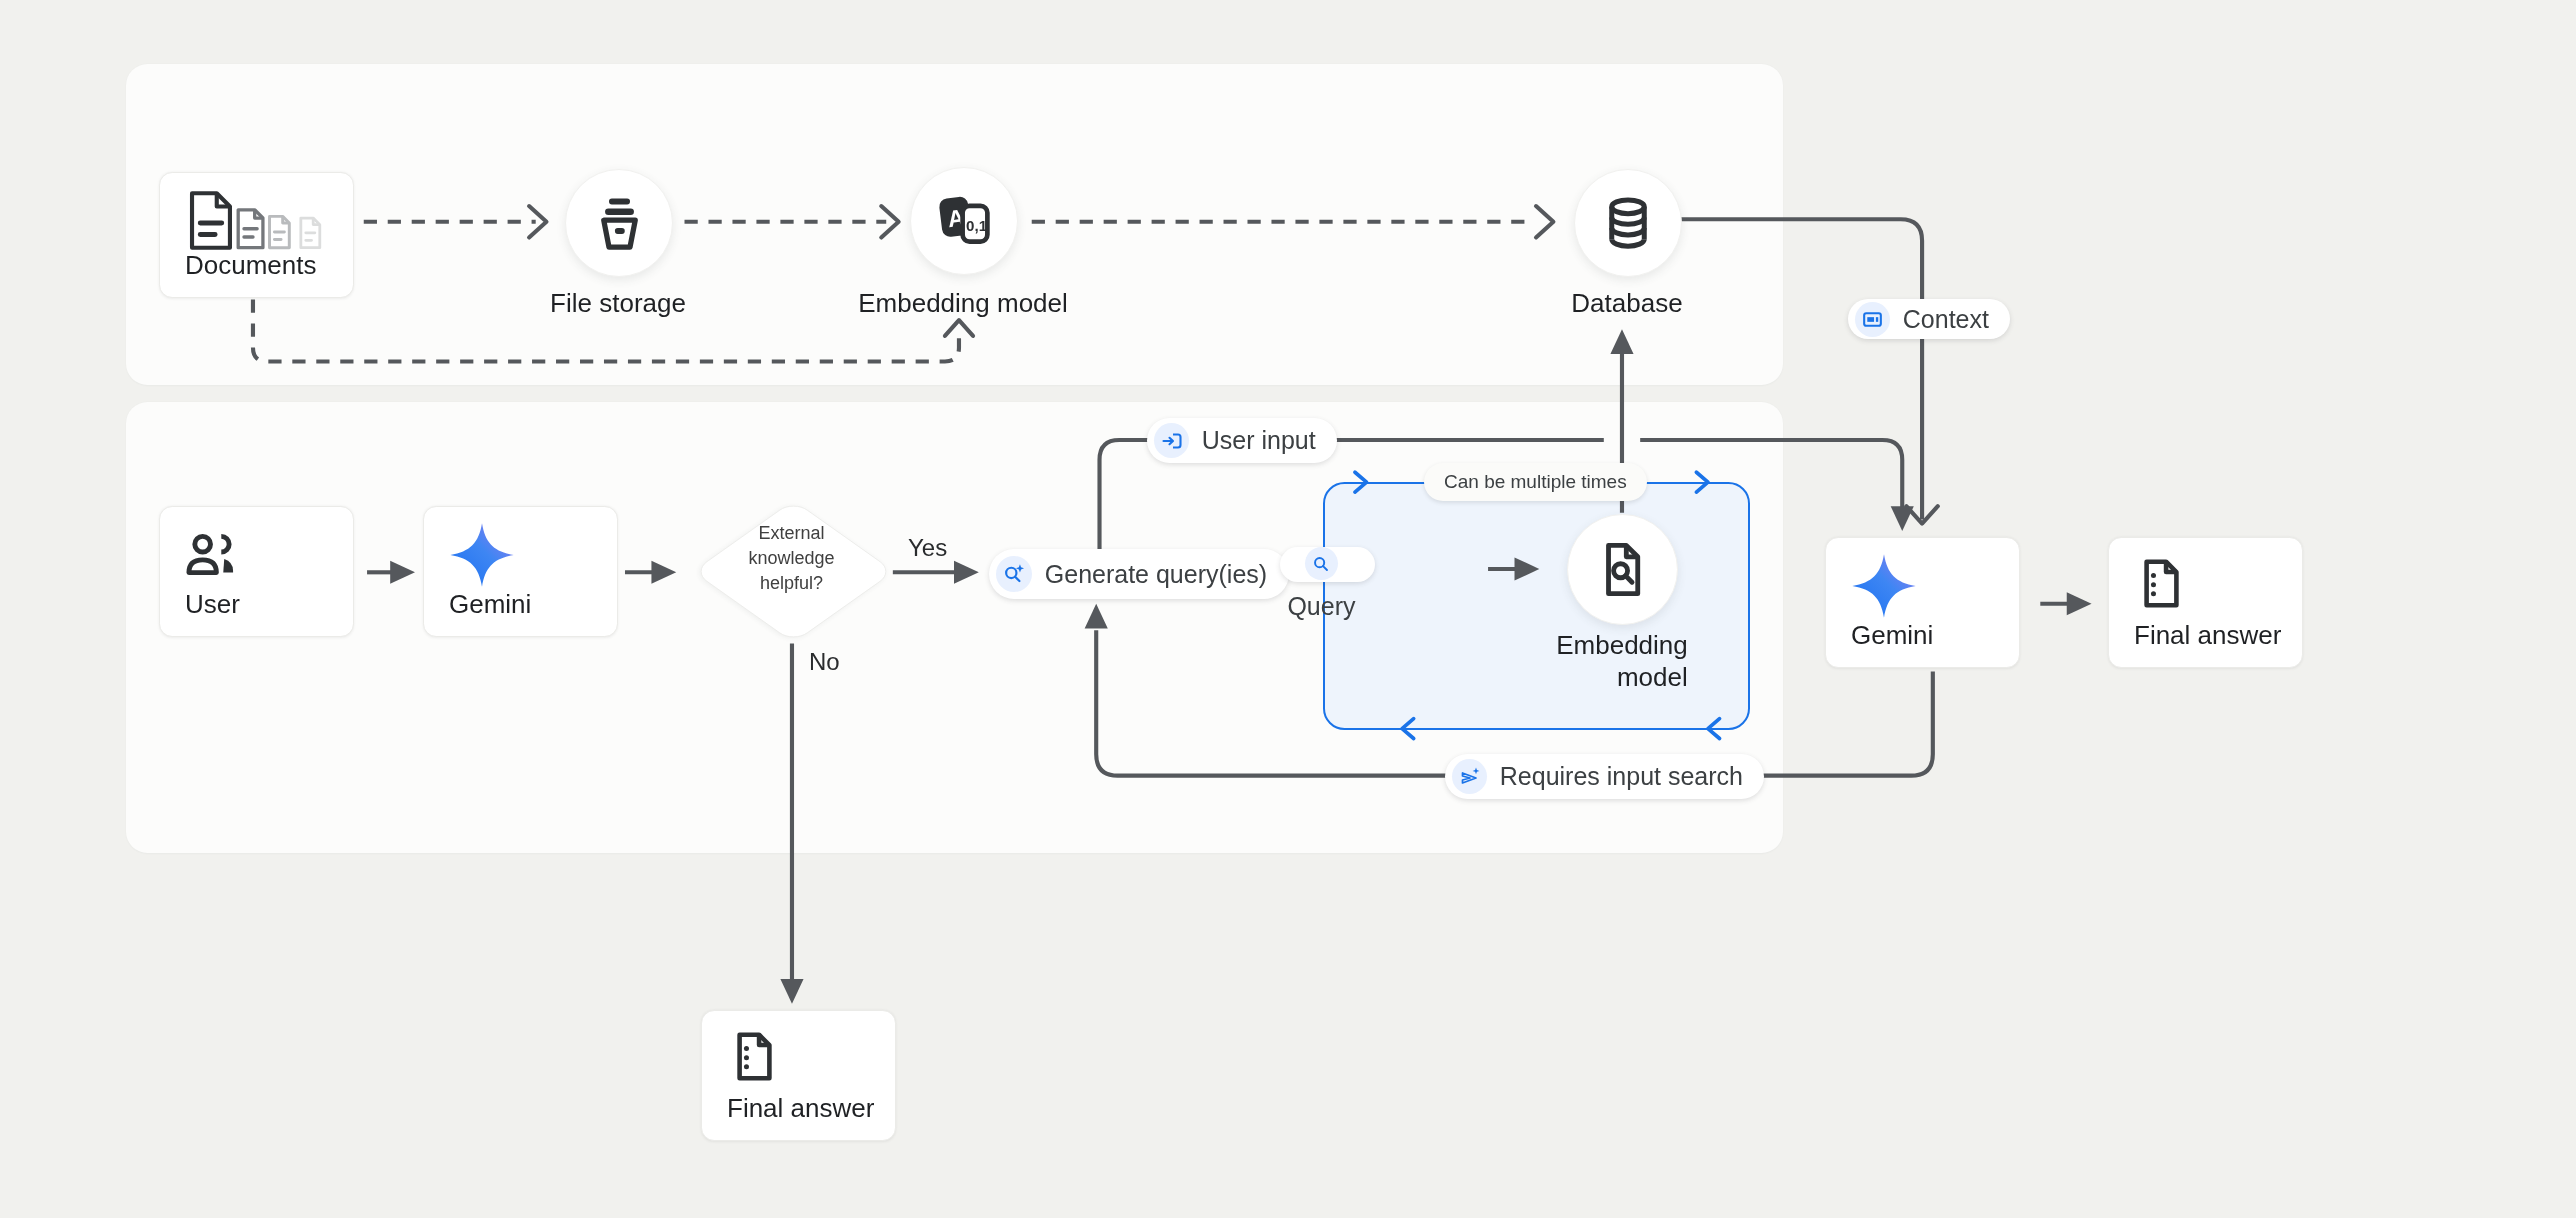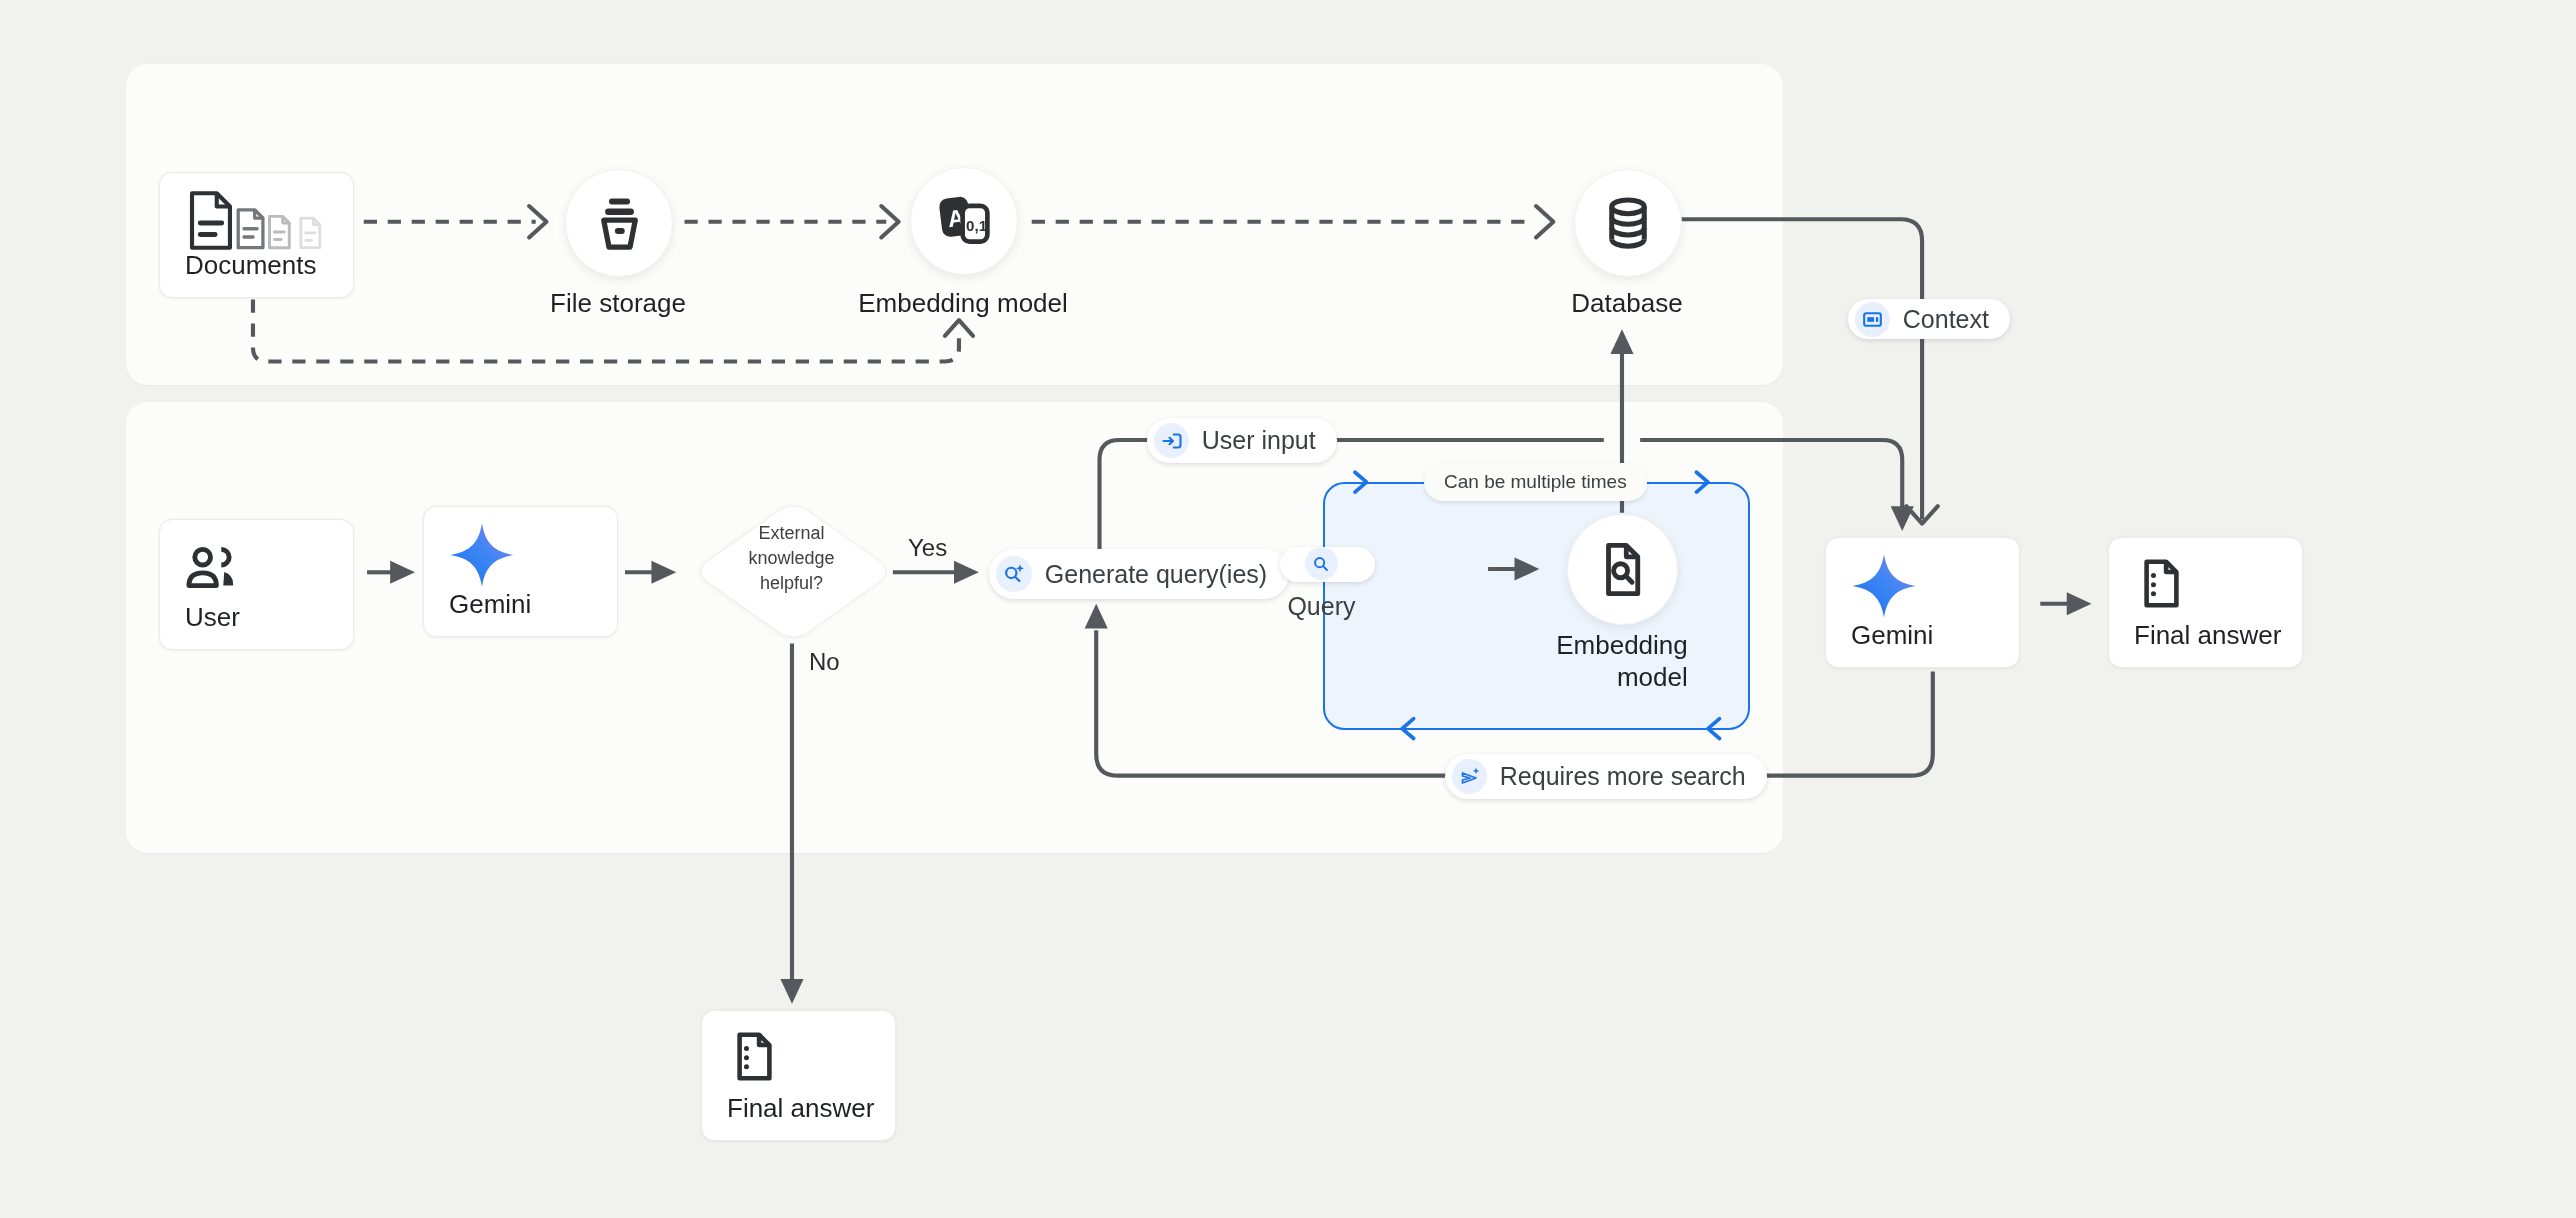--- a/index.html
+++ b/index.html
@@ -199,21 +199,21 @@
     <span class="ic" style="width:35px;height:35px;">
       <svg width="25" height="25" viewBox="0 0 48 48">
         <rect x="8" y="12" width="32" height="24" rx="4" fill="none" stroke="#1a73e8" stroke-width="4"></rect>
         <rect x="14" y="19.5" width="13" height="9" fill="#1a73e8"></rect>
         <rect x="30.5" y="19.5" width="4.5" height="9" fill="#1a73e8"></rect>
       </svg>
     </span>
     <span>Context</span>
   </div>
 
-  <div class="card" style="left:159px;top:506px;width:193px;height:129px;margin-top:13px;">
+  <div class="card" style="left:159px;top:506px;width:193px;height:129px;">
     <span class="icn" style="top:21.5px;">
       <svg width="51" height="48" viewBox="0 0 52 44">
         <path d="M37,5 a8,8 0 0 1 0,16" fill="none" stroke="#2e3134" stroke-width="5"></path>
         <path d="M40,28 q9,3 9,12 l0,2 h-10" fill="#2e3134"></path>
         <circle cx="18" cy="13" r="8" fill="#fff" stroke="#2e3134" stroke-width="5"></circle>
         <path d="M4,42 q0,-13 14,-13 q14,0 14,13 z" fill="none" stroke="#2e3134" stroke-width="5" stroke-linejoin="round"></path>
       </svg>
     </span>
     <span class="label">User</span>
   </div>
@@ -314,21 +314,21 @@
     <span class="label">Final answer</span>
   </div>
 
   <div class="pill" style="left:1445px;top:754px;height:45px;">
     <span class="ic" style="width:35px;height:35px;">
       <svg width="24" height="24" viewBox="0 0 48 48">
         <path d="M9,36 L36,26 L9,16 v6 l15,4 -15,4 z" fill="none" stroke="#1a73e8" stroke-width="3.4" stroke-linejoin="round"></path>
         <path d="M36,5 l1.8,5 5,1.8 -5,1.8 -1.8,5 -1.8,-5 -5,-1.8 5,-1.8 z" fill="#1a73e8"></path>
       </svg>
     </span>
-    <span>Requires more search</span>
+    <span>Requires input search</span>
   </div>
 
 
   <div class="card" style="left:701px;top:1010px;width:193px;height:129px;">
     <span class="icn" style="top:18px;">
       <svg width="55" height="55" viewBox="0 0 48 48">
         <g fill="none" stroke="#2e3134" stroke-width="4" stroke-linejoin="round">
           <path d="M11,5 h17 l9,9 v29 h-26 z"></path>
             <path d="M28,5 v9 h9"></path>
         </g>

